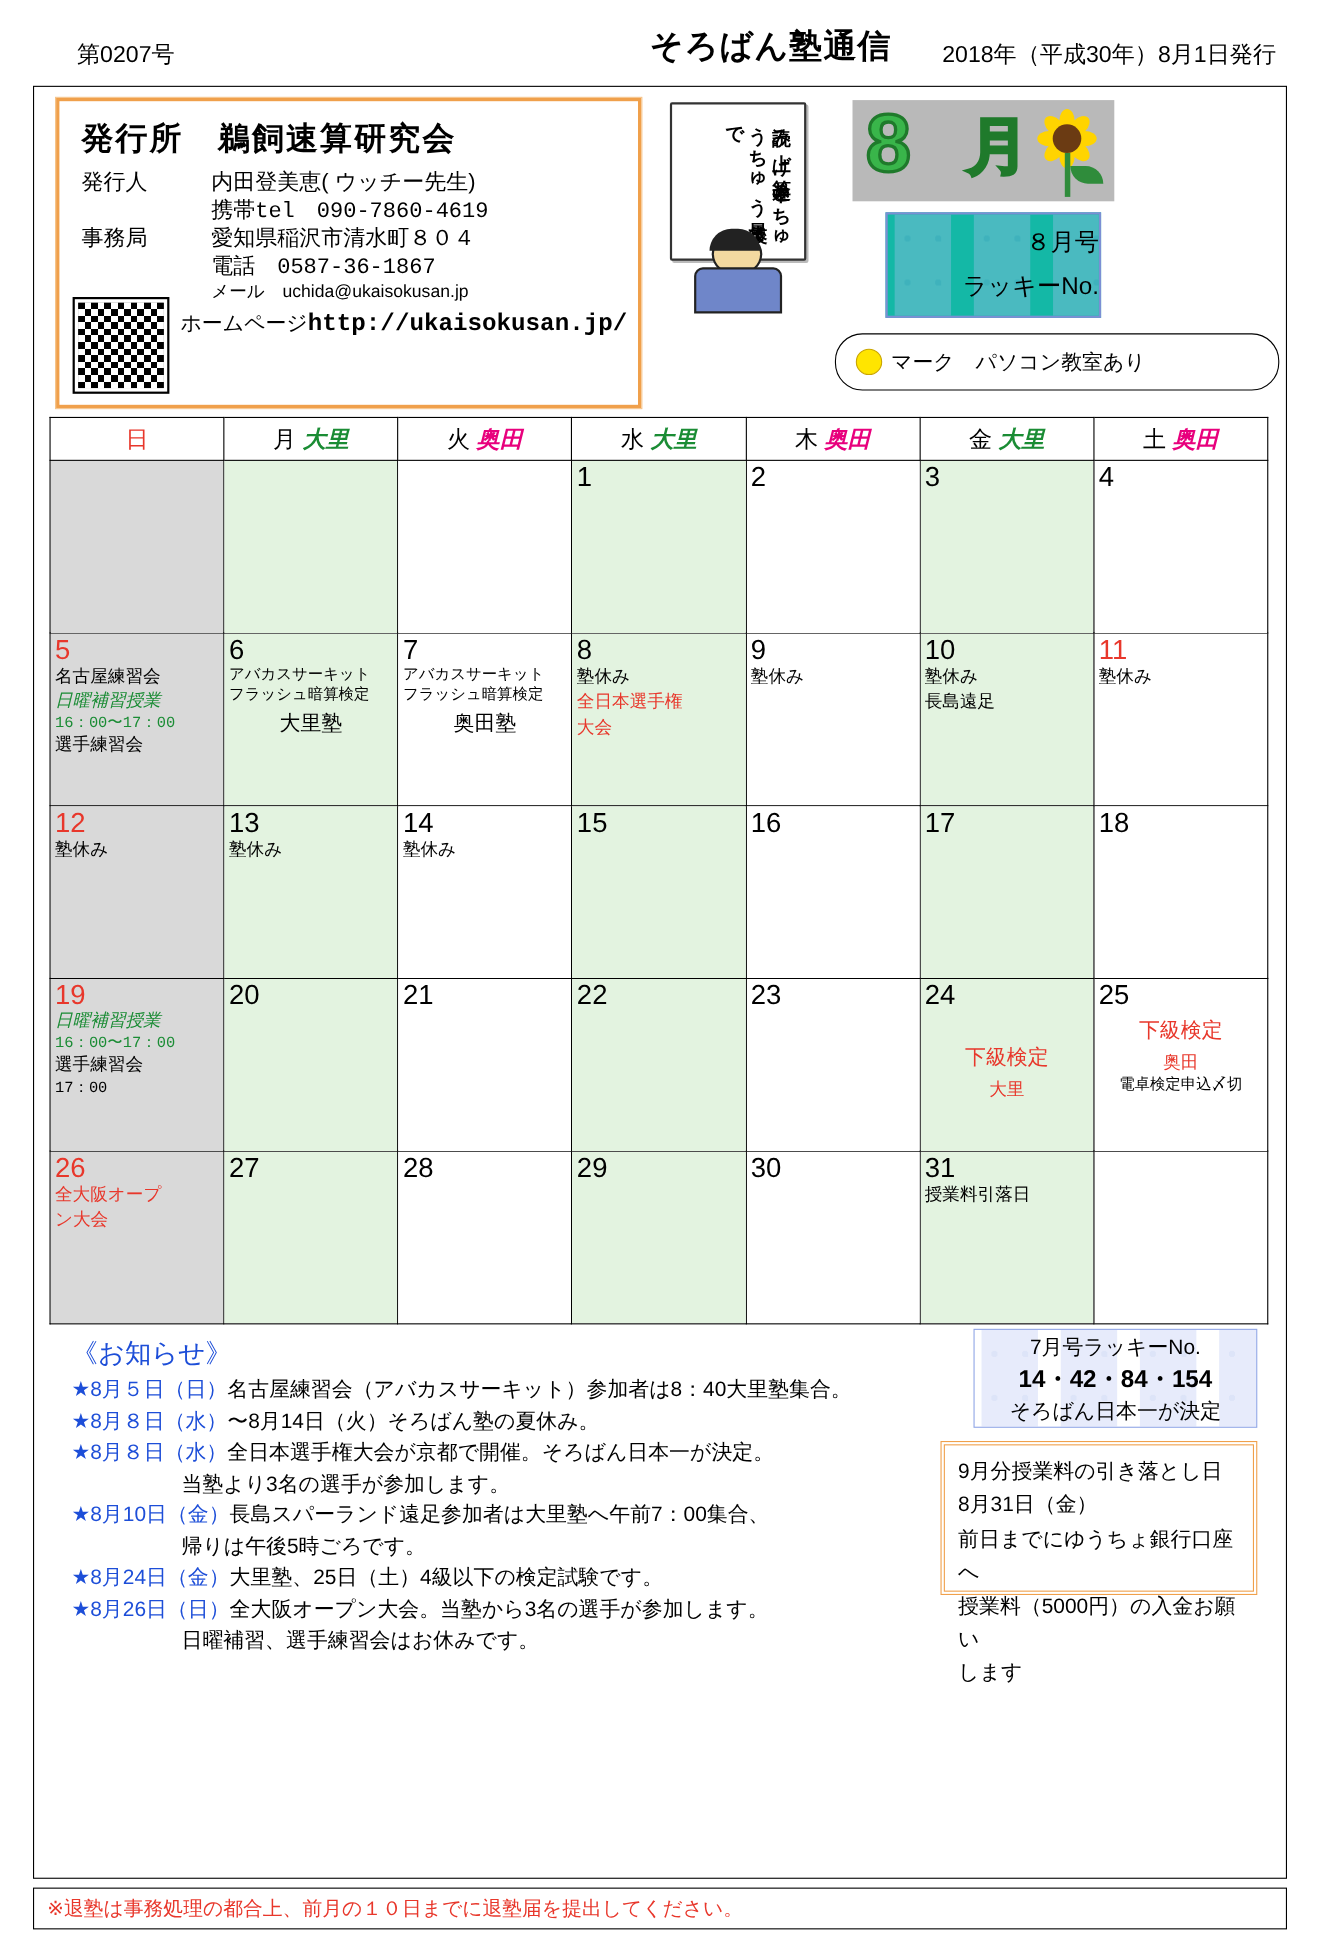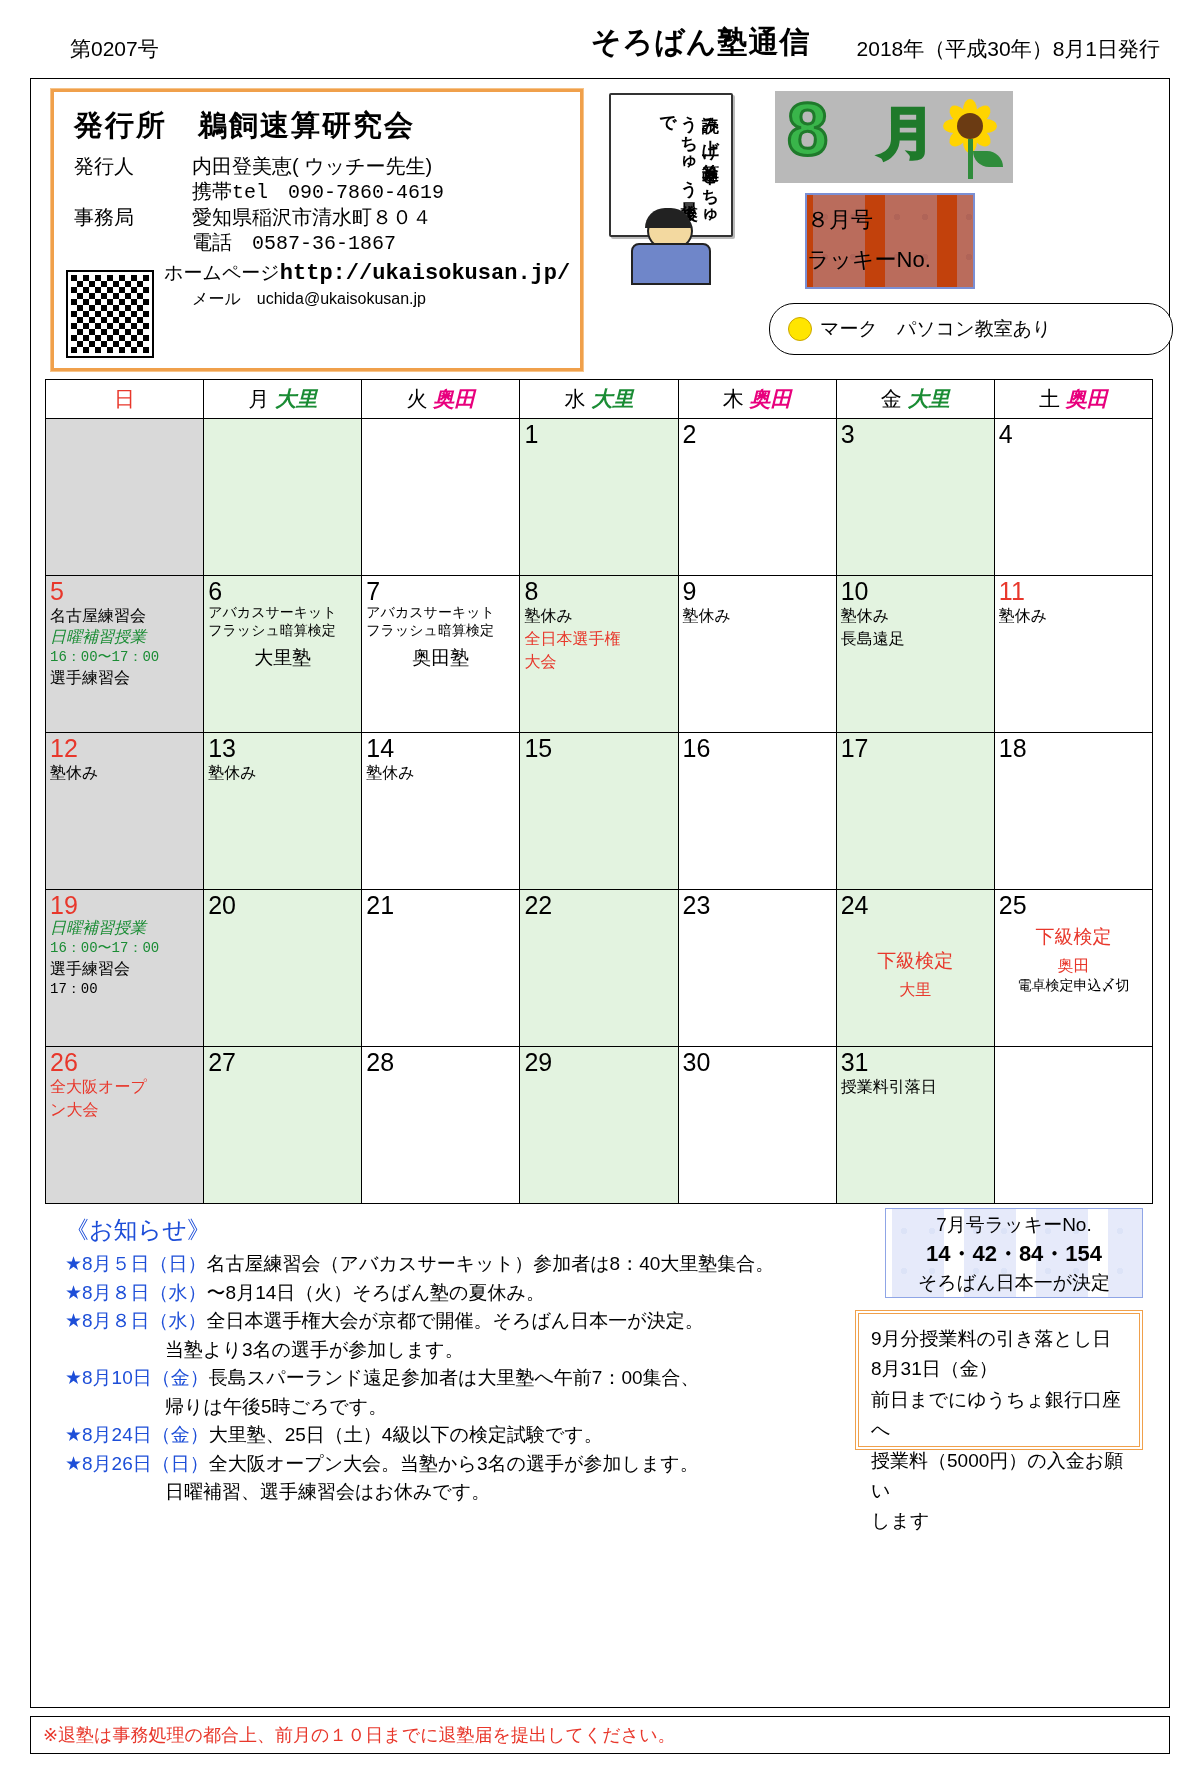--- a/index.html
+++ b/index.html
@@ -88,41 +88,41 @@
     position:absolute;left:104px;top:14px;font-size:56px;font-weight:bold;color:#39b54a;
     -webkit-text-stroke:3px #1f7a2b;line-height:1;
   }
   .sunflower{position:absolute;right:6px;top:4px;width:74px;height:86px;}
   .sf-center{position:absolute;left:24px;top:18px;width:26px;height:26px;background:#6b3b13;border-radius:50%;z-index:2;}
   .sf-pet{position:absolute;left:30px;top:4px;width:14px;height:22px;background:#ffd400;border-radius:50%;transform-origin:50% 27px;}
   .sf-stem{position:absolute;left:35px;top:44px;width:5px;height:40px;background:#2f8c3b;}
   .sf-leaf{position:absolute;left:40px;top:56px;width:30px;height:16px;background:#2f8c3b;border-radius:0 16px 0 16px;}
 
   .lucky-box{
-    position:absolute;left:222px;top:104px;width:170px;height:96px;
-    border:2px solid #7b8fd4;background:#c2410c;
-    box-sizing:border-box;padding:6px 0 0 0;text-align:left;
+    position:absolute;left:222px;top:104px;width:196px;height:96px;
+    border:2px solid #7b8fd4;background:#14b8a6;
+    box-sizing:border-box;padding:6px 0 0 0;text-align:right;
     overflow:hidden;
   }
   .lucky-box .carbg{
     position:absolute;inset:0;opacity:.35;
     background-image:
       radial-gradient(circle at 18px 22px, #8fa5e6 0 3px, transparent 3px),
       radial-gradient(circle at 46px 22px, #8fa5e6 0 3px, transparent 3px),
       radial-gradient(circle at 18px 60px, #8fa5e6 0 3px, transparent 3px),
       radial-gradient(circle at 46px 60px, #8fa5e6 0 3px, transparent 3px),
       linear-gradient(90deg,transparent 0 6px,#aebdf0 6px 58px,transparent 58px 72px);
     background-size:72px 40px;
   }
   .lucky-box div{position:relative;}
   .lucky-1{font-size:22px;margin-top:4px;}
   .lucky-2{font-size:22px;margin-top:10px;}
 
   .pcnote{
-    position:absolute;left:186px;top:214px;width:384px;height:50px;
+    position:absolute;left:176px;top:214px;width:384px;height:50px;
     border:1.5px solid #000;border-radius:25px;
     display:flex;align-items:center;padding-left:18px;font-size:19px;gap:8px;
     background:#fff;
   }
   .yellow-dot{width:22px;height:22px;border-radius:50%;background:#ffe500;border:1px solid #caa500;display:inline-block;}
 
   
   table.cal{border-collapse:collapse;width:1108px;margin:8px 0 0 14px;table-layout:fixed;}
   table.cal th{
     border:1px solid #000;height:36px;font-size:21px;font-weight:normal;
@@ -210,28 +210,28 @@
           <div class="pub-val mono">携帯tel　090-7860-4619</div>
         </div>
         <div class="pub-row">
           <div class="pub-lab">事務局</div>
           <div class="pub-val">愛知県稲沢市清水町８０４</div>
         </div>
         <div class="pub-row">
           <div class="pub-lab"></div>
           <div class="pub-val mono">電話　0587-36-1867</div>
         </div>
+        <div class="pub-row">
+          <div class="pub-lab"></div>
+          <div class="pub-val small">メール　uchida@ukaisokusan.jp</div>
+        </div>
+
         <div class="pub-row pub-bottom" style="margin-top:4px;align-items:baseline;">
           <div style="font-size:19px;">ホームページ</div>
           <div class="url">http://ukaisokusan.jp/</div>
-        </div>
-
-        <div class="pub-row">
-          <div class="pub-lab"></div>
-          <div class="pub-val small">メール　uchida@ukaisokusan.jp</div>
         </div>
 
         <div class="qr"></div>
       </div>
 
       <div class="headright">
 
         <div class="poster">
           <div class="sheet">
             <div class="vtext">読み上げ算途中とちゅうちゅう最後まで</div>

